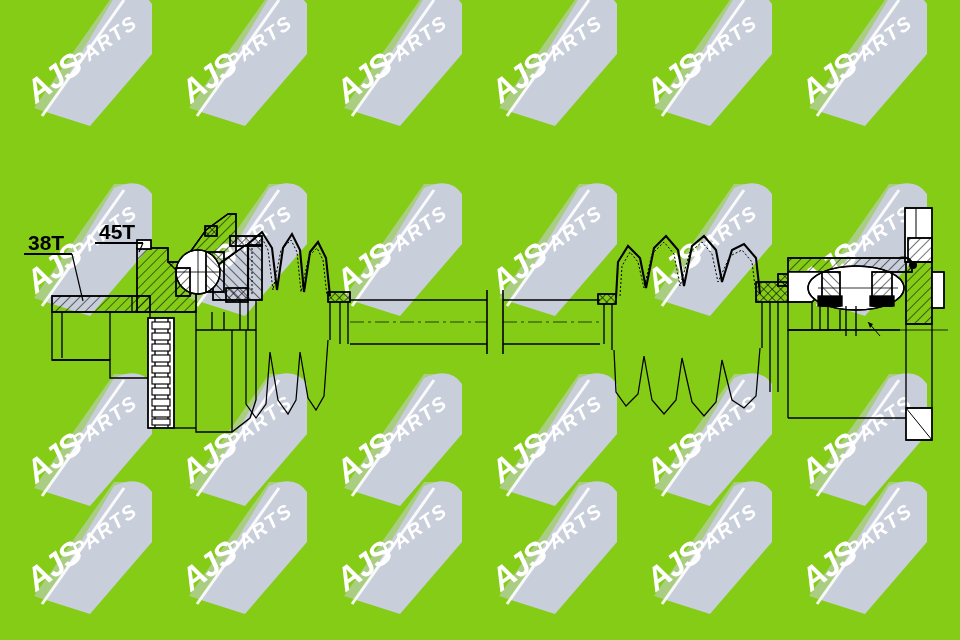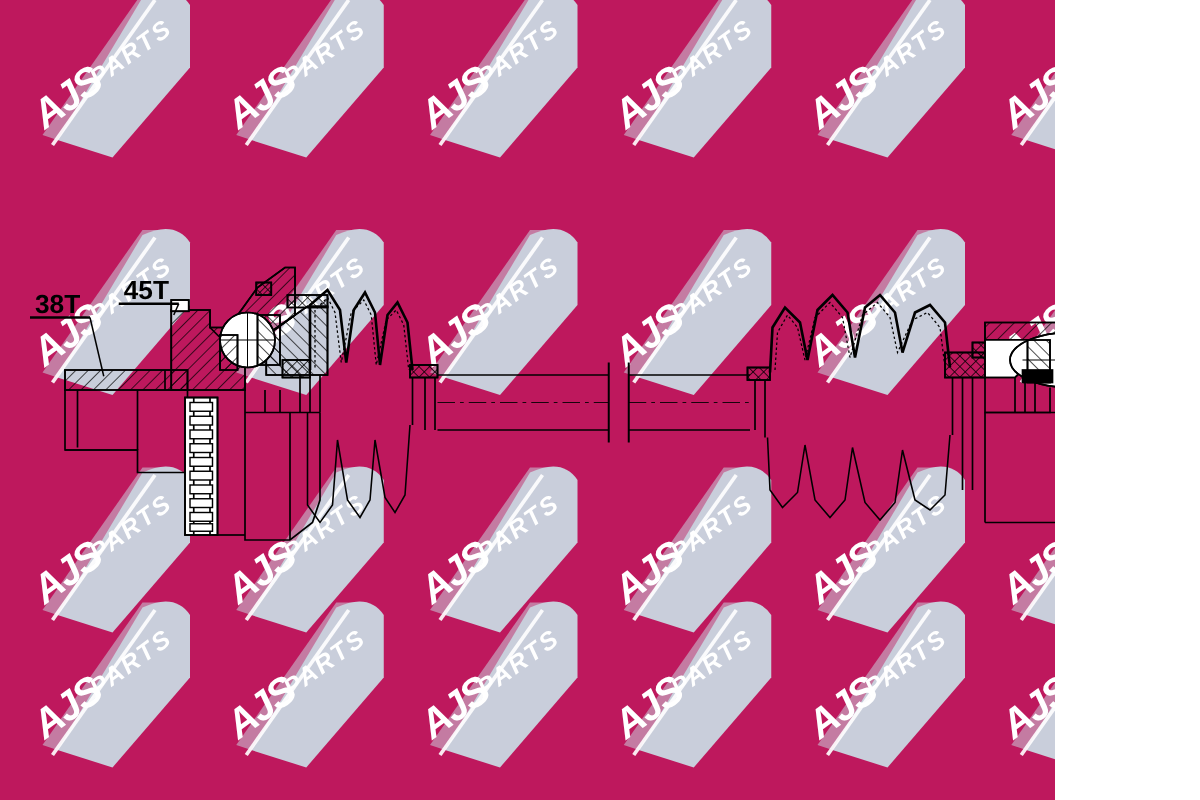--- a/index.html
+++ b/index.html
@@ -1,19 +1,19 @@
 <!DOCTYPE html>
 <html><head>
 <meta charset="utf-8">
 <title>CV Drive Shaft Technical Drawing</title>
 <style>
   html,body{margin:0;padding:0;background:#fff;}
   body{width:960px;height:640px;overflow:hidden;
        font-family:"Liberation Sans",sans-serif;}
-  #stage{position:relative;width:844px;height:640px;background:#be185d;overflow:hidden;}
+  #stage{position:relative;width:960px;height:640px;background:#84cc16;overflow:hidden;}
   #watermark-layer{position:absolute;inset:0;z-index:1;pointer-events:none;}
   #drawing-layer{position:absolute;inset:0;z-index:2;}
   #label-layer{position:absolute;inset:0;z-index:3;}
   svg{display:block;}
   text.lbl{font-family:"Liberation Sans",sans-serif;font-weight:bold;fill:#000;}
 </style>
 </head>
 <body>
 
 <div id="stage">

